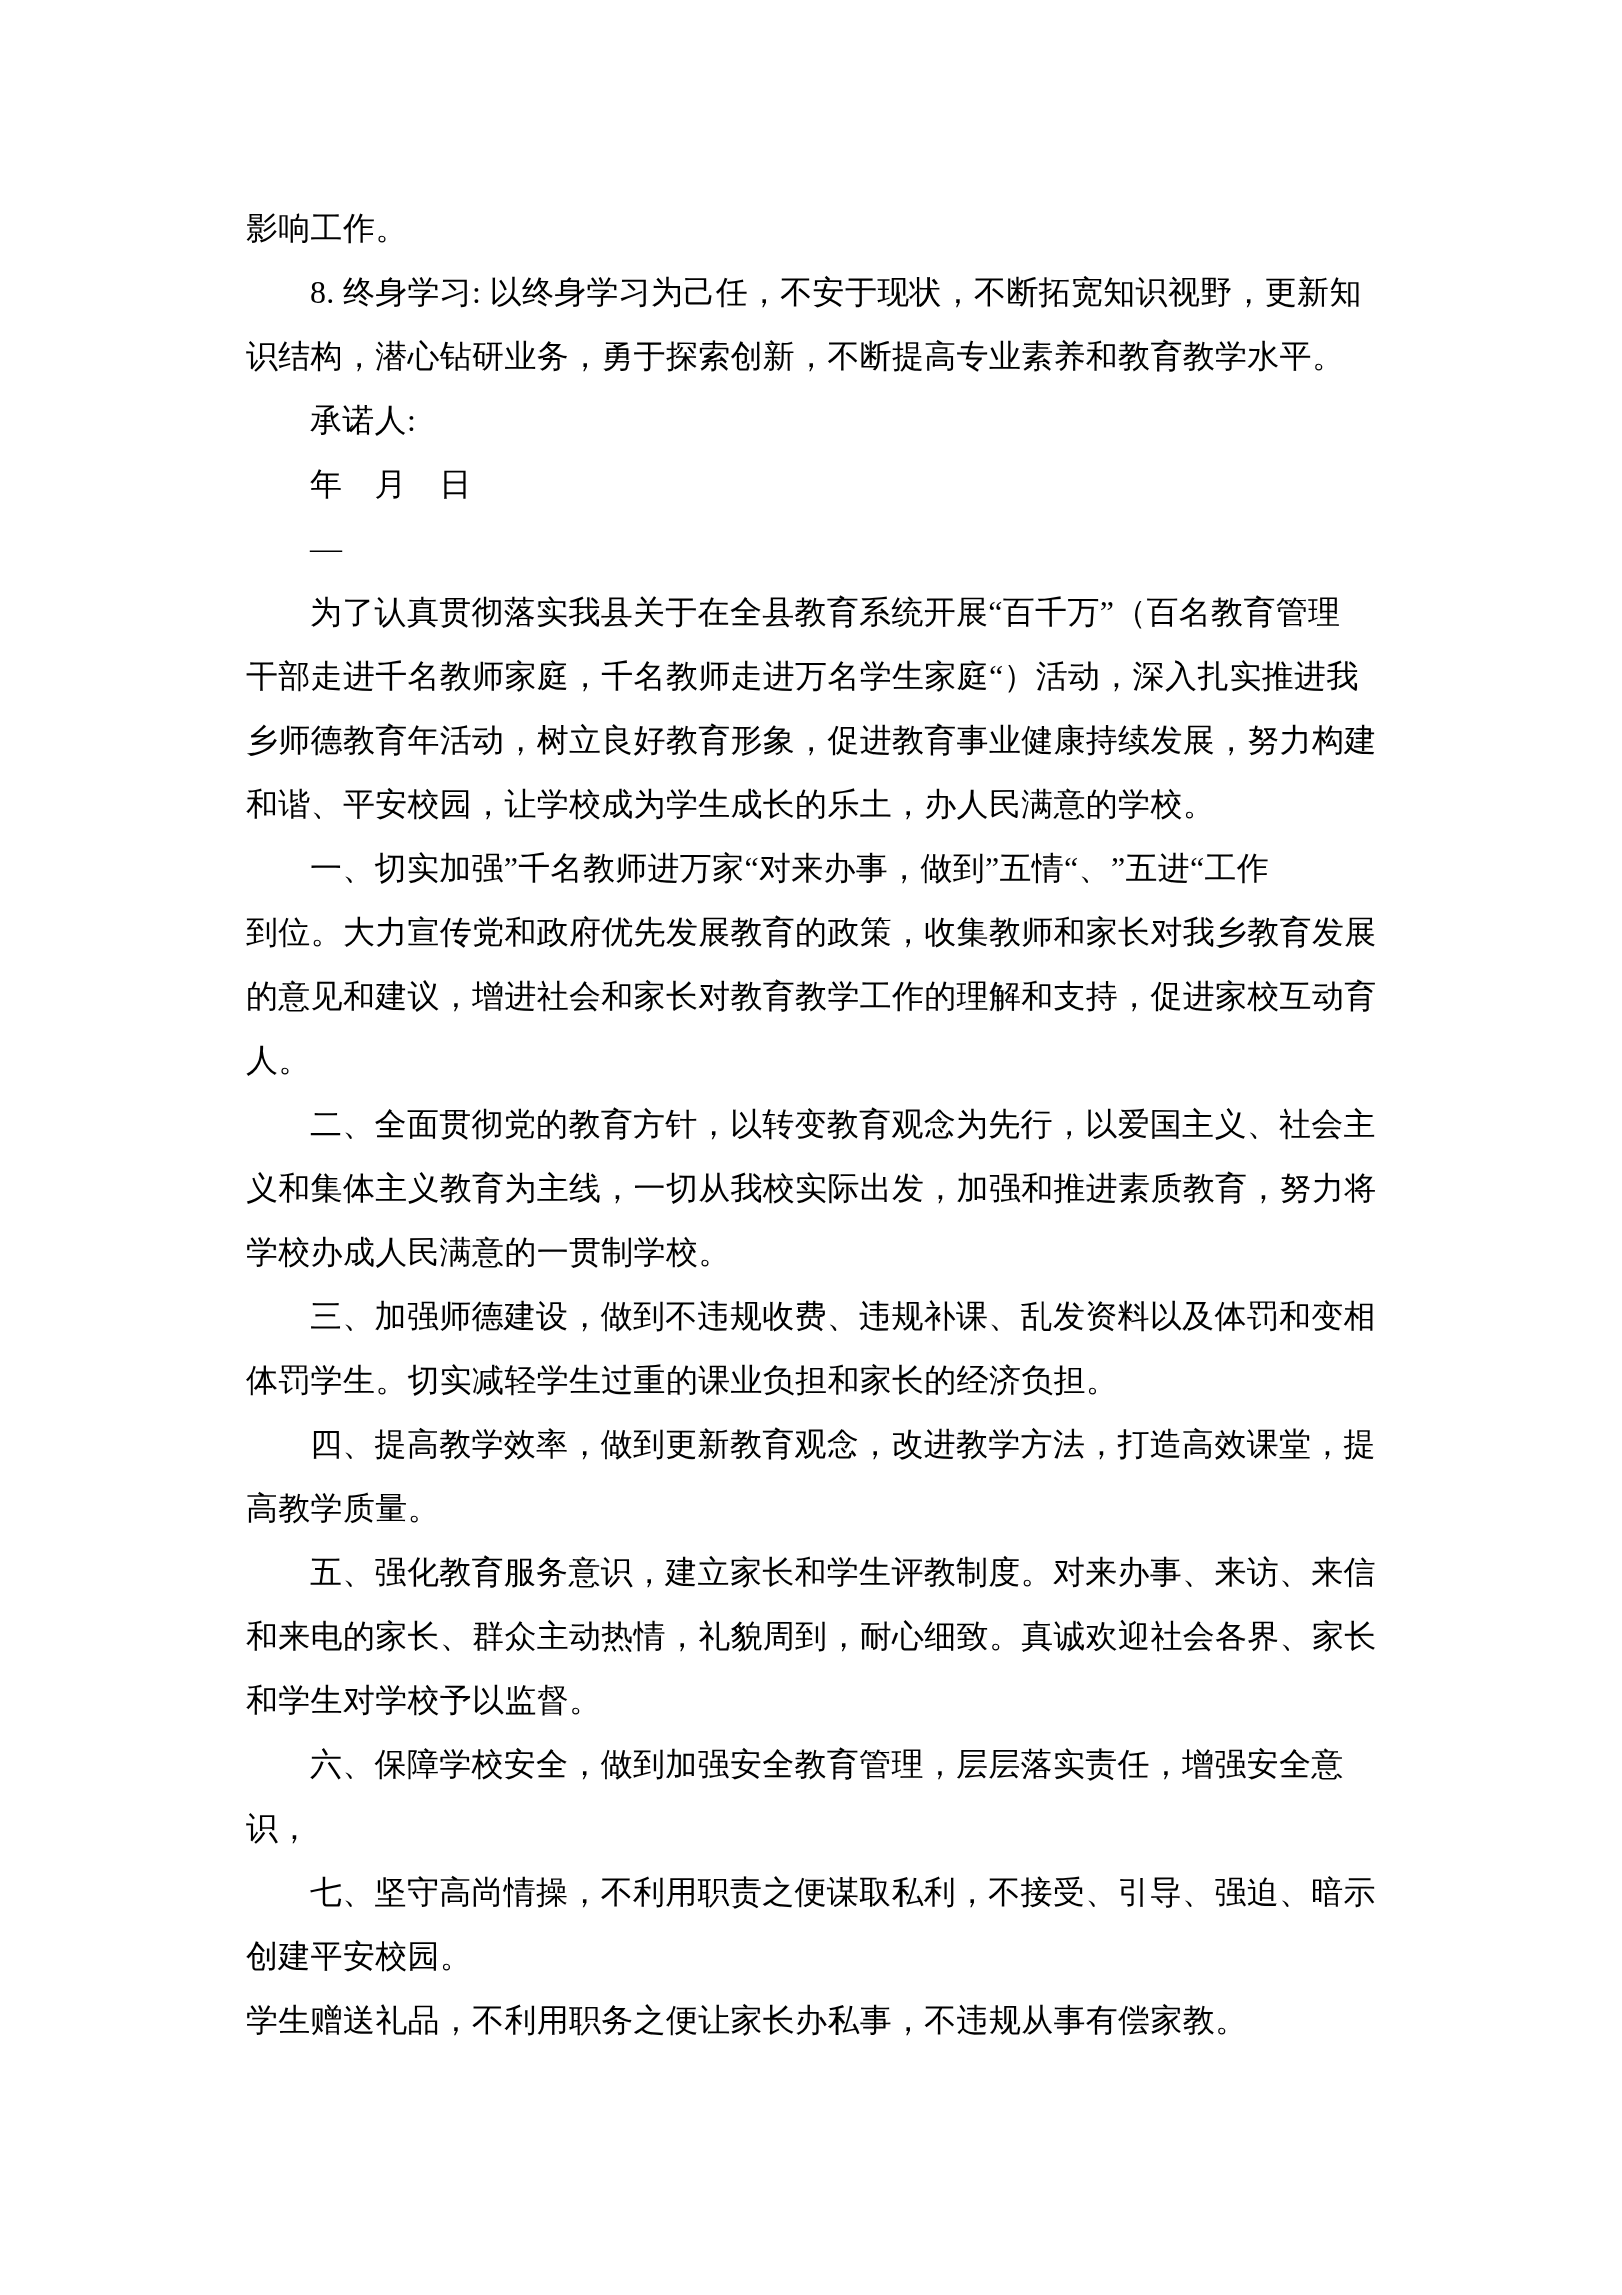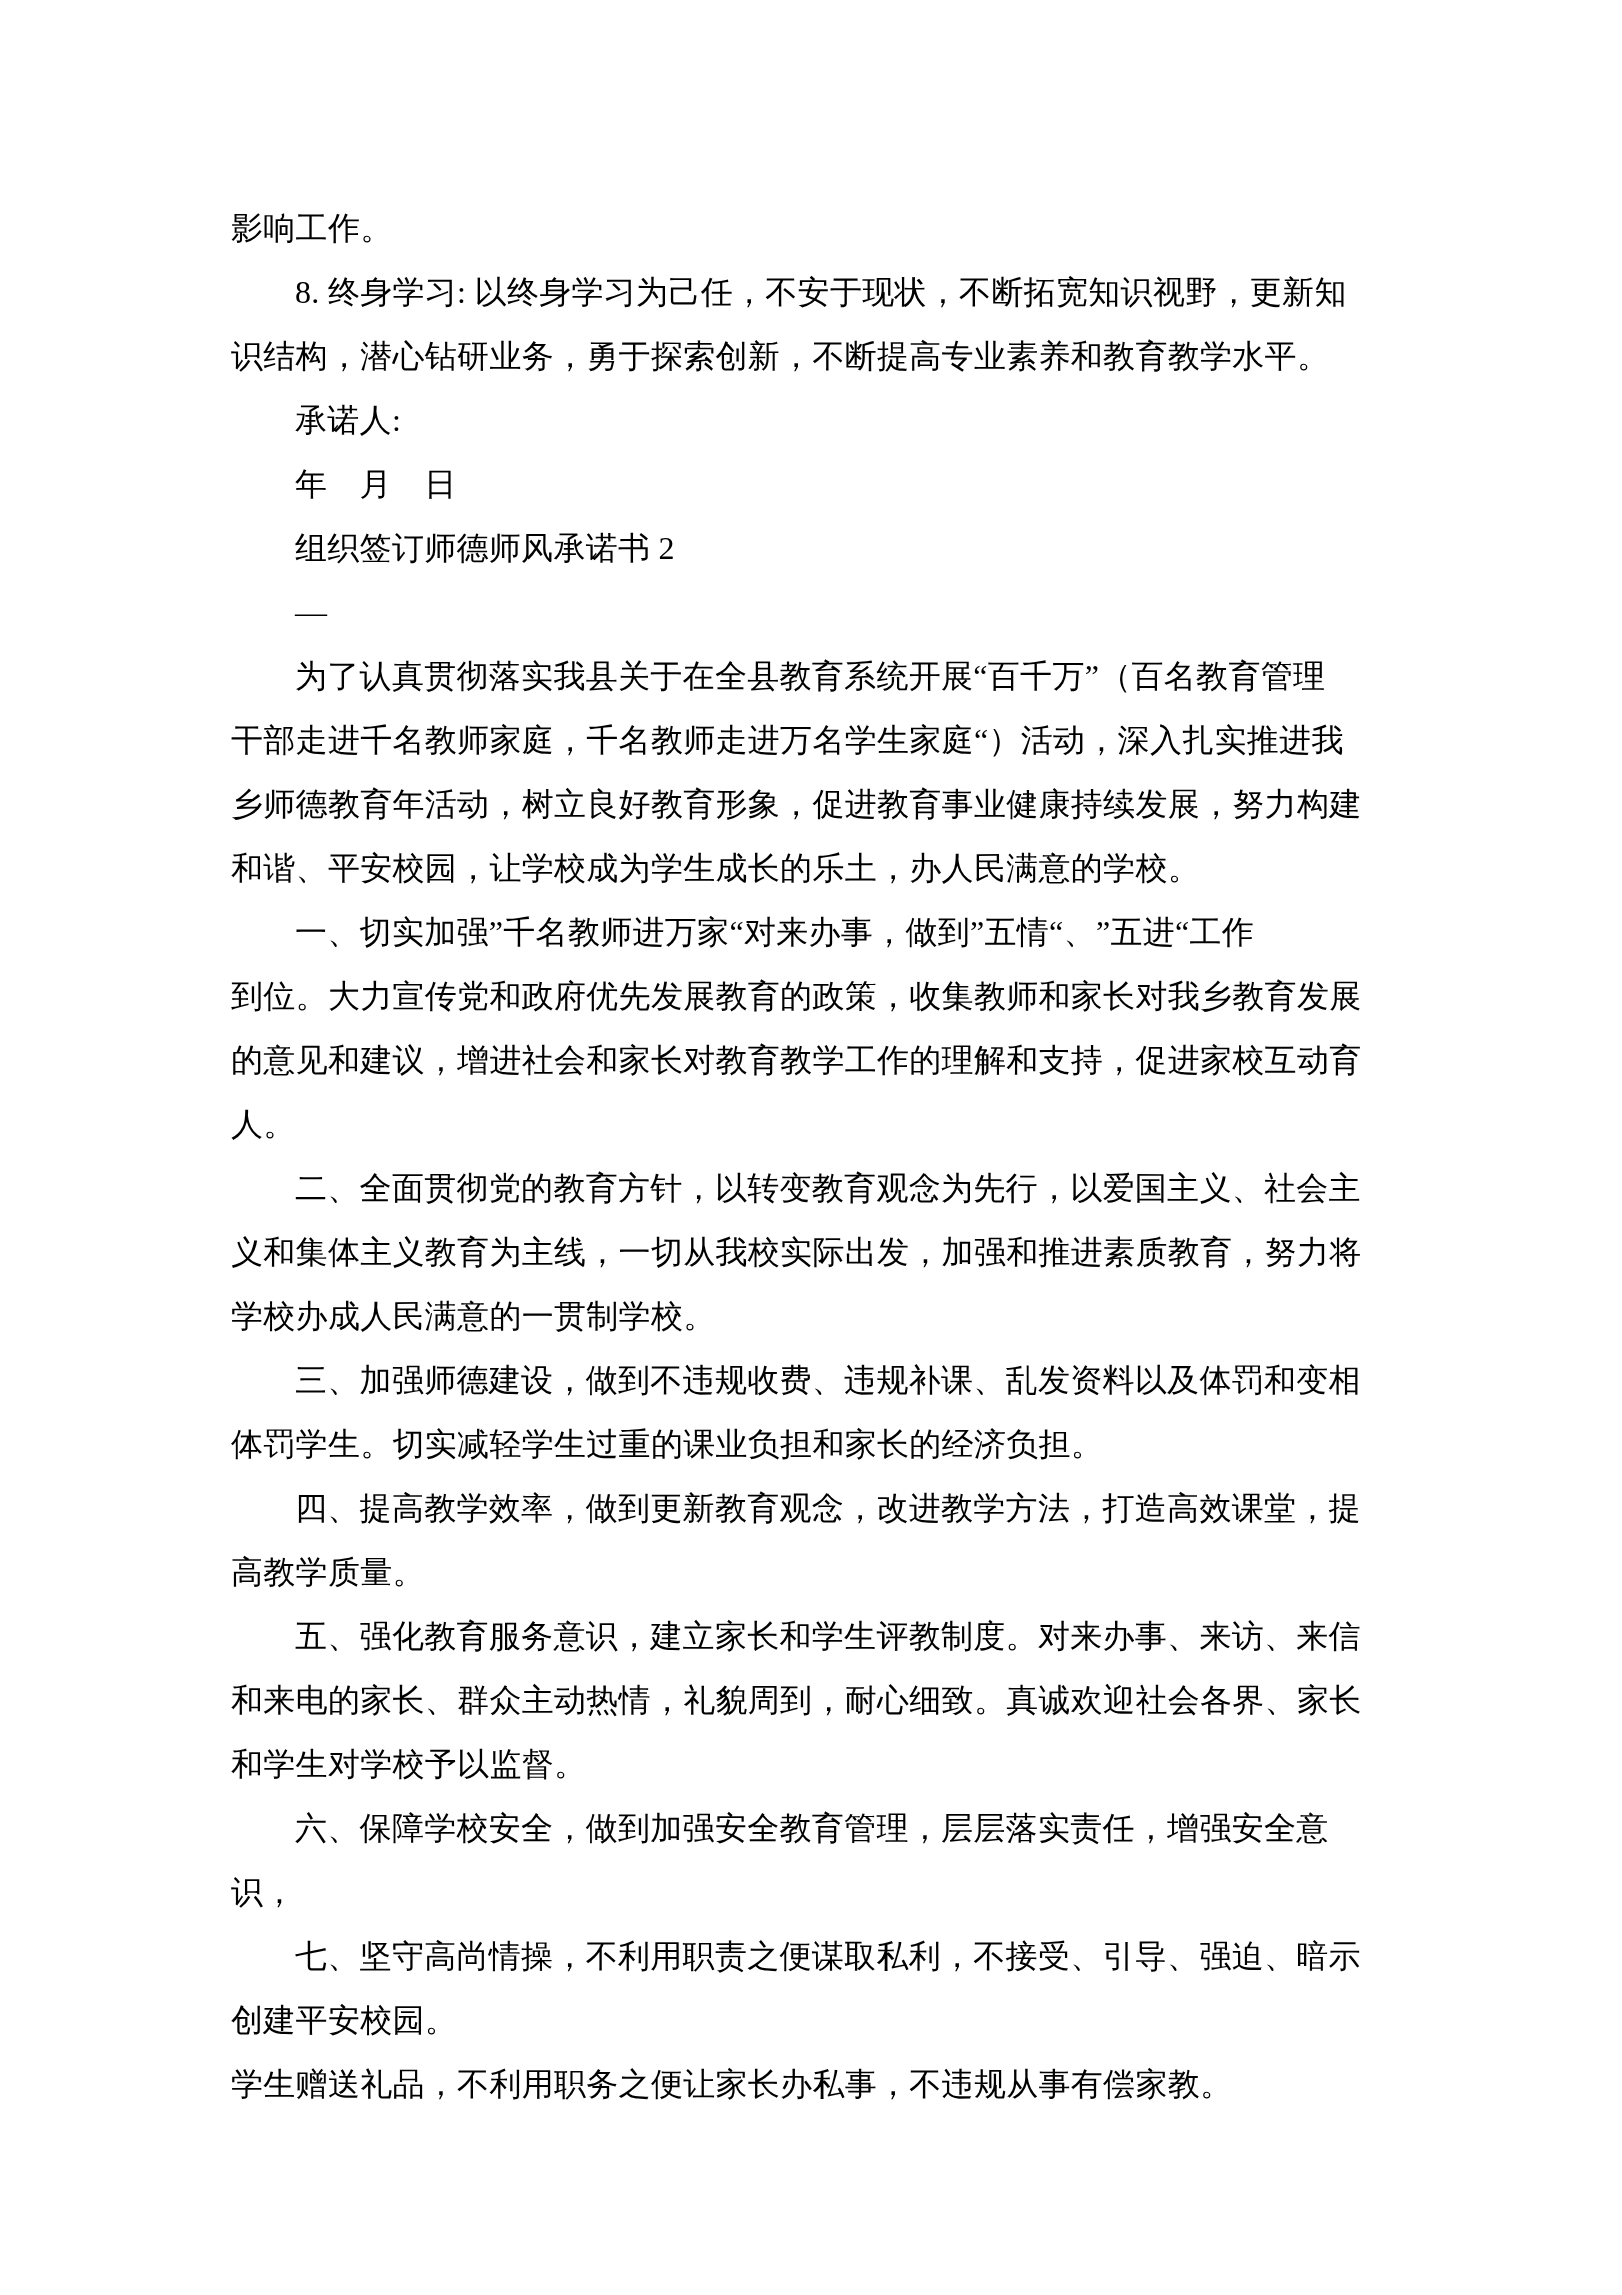--- a/index.html
+++ b/index.html
@@ -17,21 +17,21 @@
   .page {
     position: absolute;
     left: 0;
     top: 0;
     width: 1623px;
     height: 2295px;
     background: #ffffff;
   }
   .doc-body {
     position: absolute;
-    left: 231px;
+    left: 246px;
     top: 196px;
     width: 1139px;
     color: #000000;
     font-size: 32px;
     line-height: 64px;
     letter-spacing: 0.3px;
   }
   .line {
     white-space: pre-wrap;
     min-height: 64px;
@@ -43,21 +43,20 @@
 </head>
 <body>
 
 <div class="page">
   <div class="doc-body">
     <div class="line">影响工作。</div>
     <div class="line indent">8. 终身学习: 以终身学习为己任，不安于现状，不断拓宽知识视野，更新知</div>
     <div class="line">识结构，潜心钻研业务，勇于探索创新，不断提高专业素养和教育教学水平。</div>
     <div class="line indent">承诺人:</div>
     <div class="line indent">年　月　日</div>
-    <div class="line indent">组织签订师德师风承诺书 2</div>
     <div class="line indent">—</div>
     <div class="line indent">为了认真贯彻落实我县关于在全县教育系统开展“百千万”（百名教育管理</div>
     <div class="line">干部走进千名教师家庭，千名教师走进万名学生家庭“）活动，深入扎实推进我</div>
     <div class="line">乡师德教育年活动，树立良好教育形象，促进教育事业健康持续发展，努力构建</div>
     <div class="line">和谐、平安校园，让学校成为学生成长的乐土，办人民满意的学校。</div>
     <div class="line indent">一、切实加强”千名教师进万家“对来办事，做到”五情“、”五进“工作</div>
     <div class="line">到位。大力宣传党和政府优先发展教育的政策，收集教师和家长对我乡教育发展</div>
     <div class="line">的意见和建议，增进社会和家长对教育教学工作的理解和支持，促进家校互动育</div>
     <div class="line">人。</div>
     <div class="line indent">二、全面贯彻党的教育方针，以转变教育观念为先行，以爱国主义、社会主</div>

